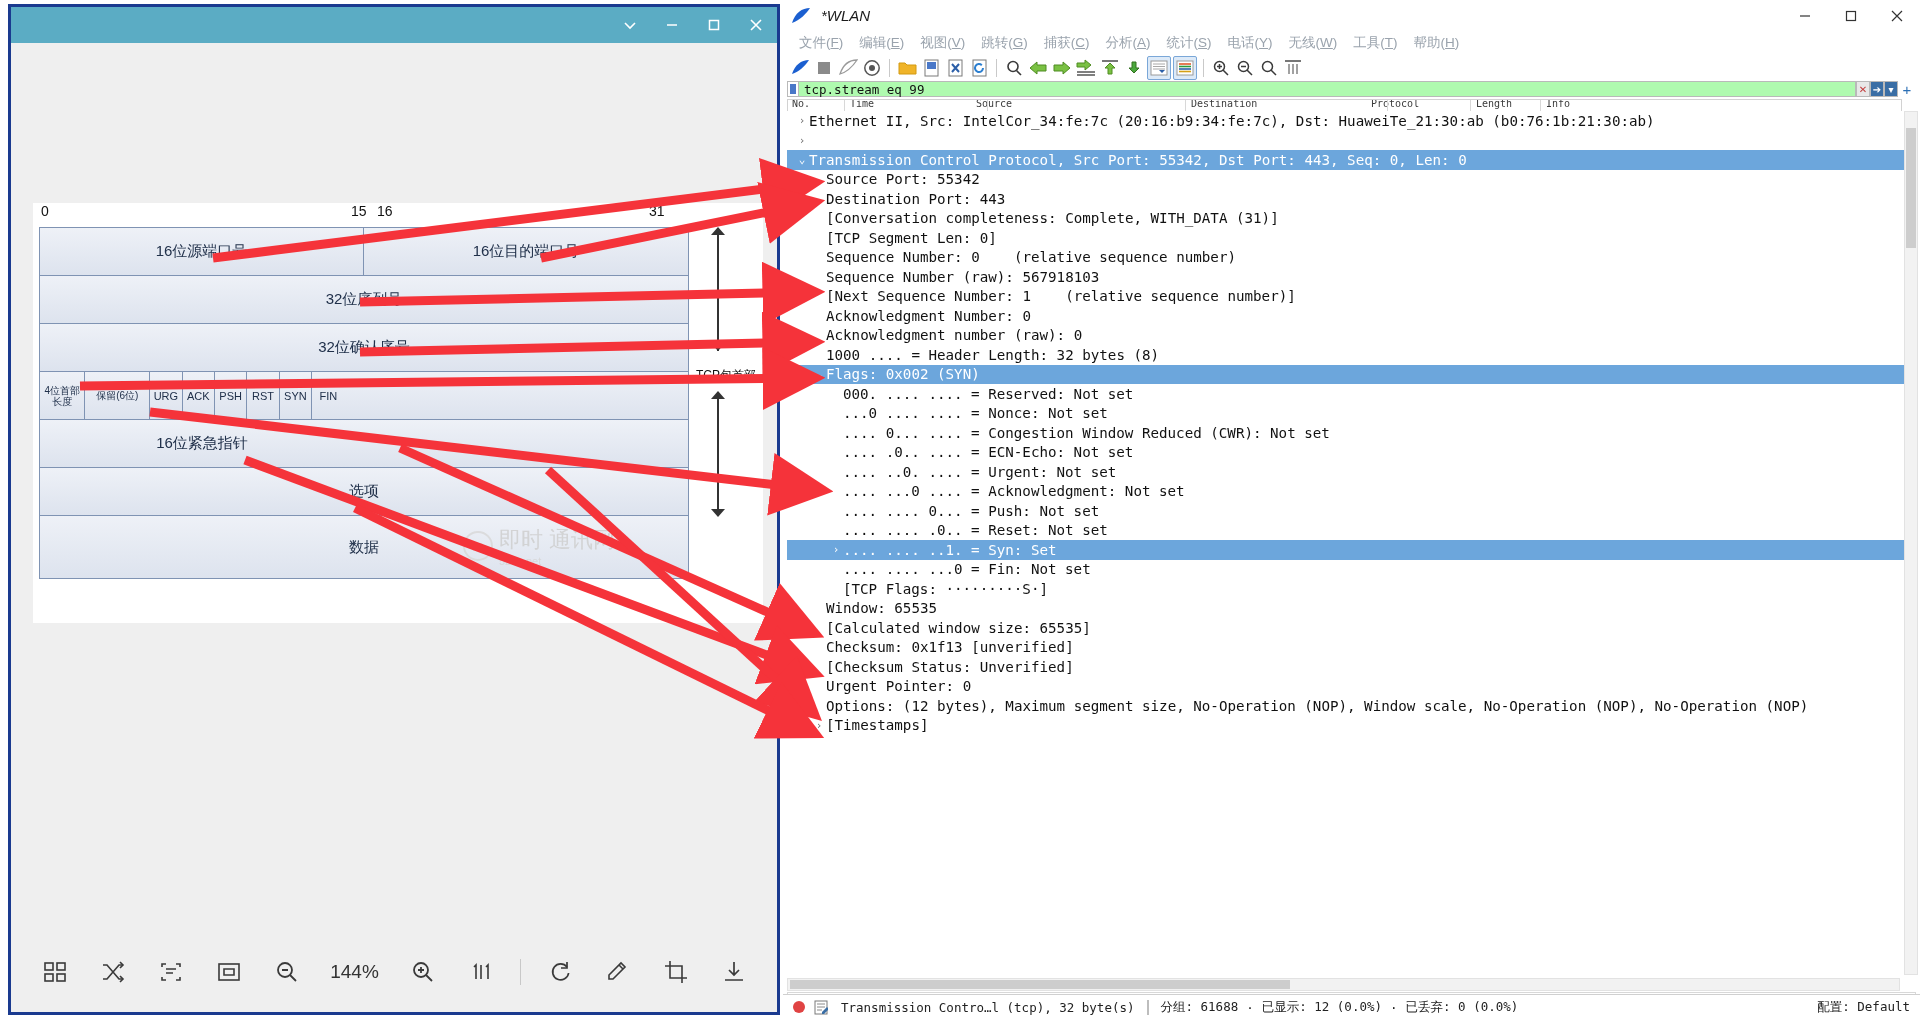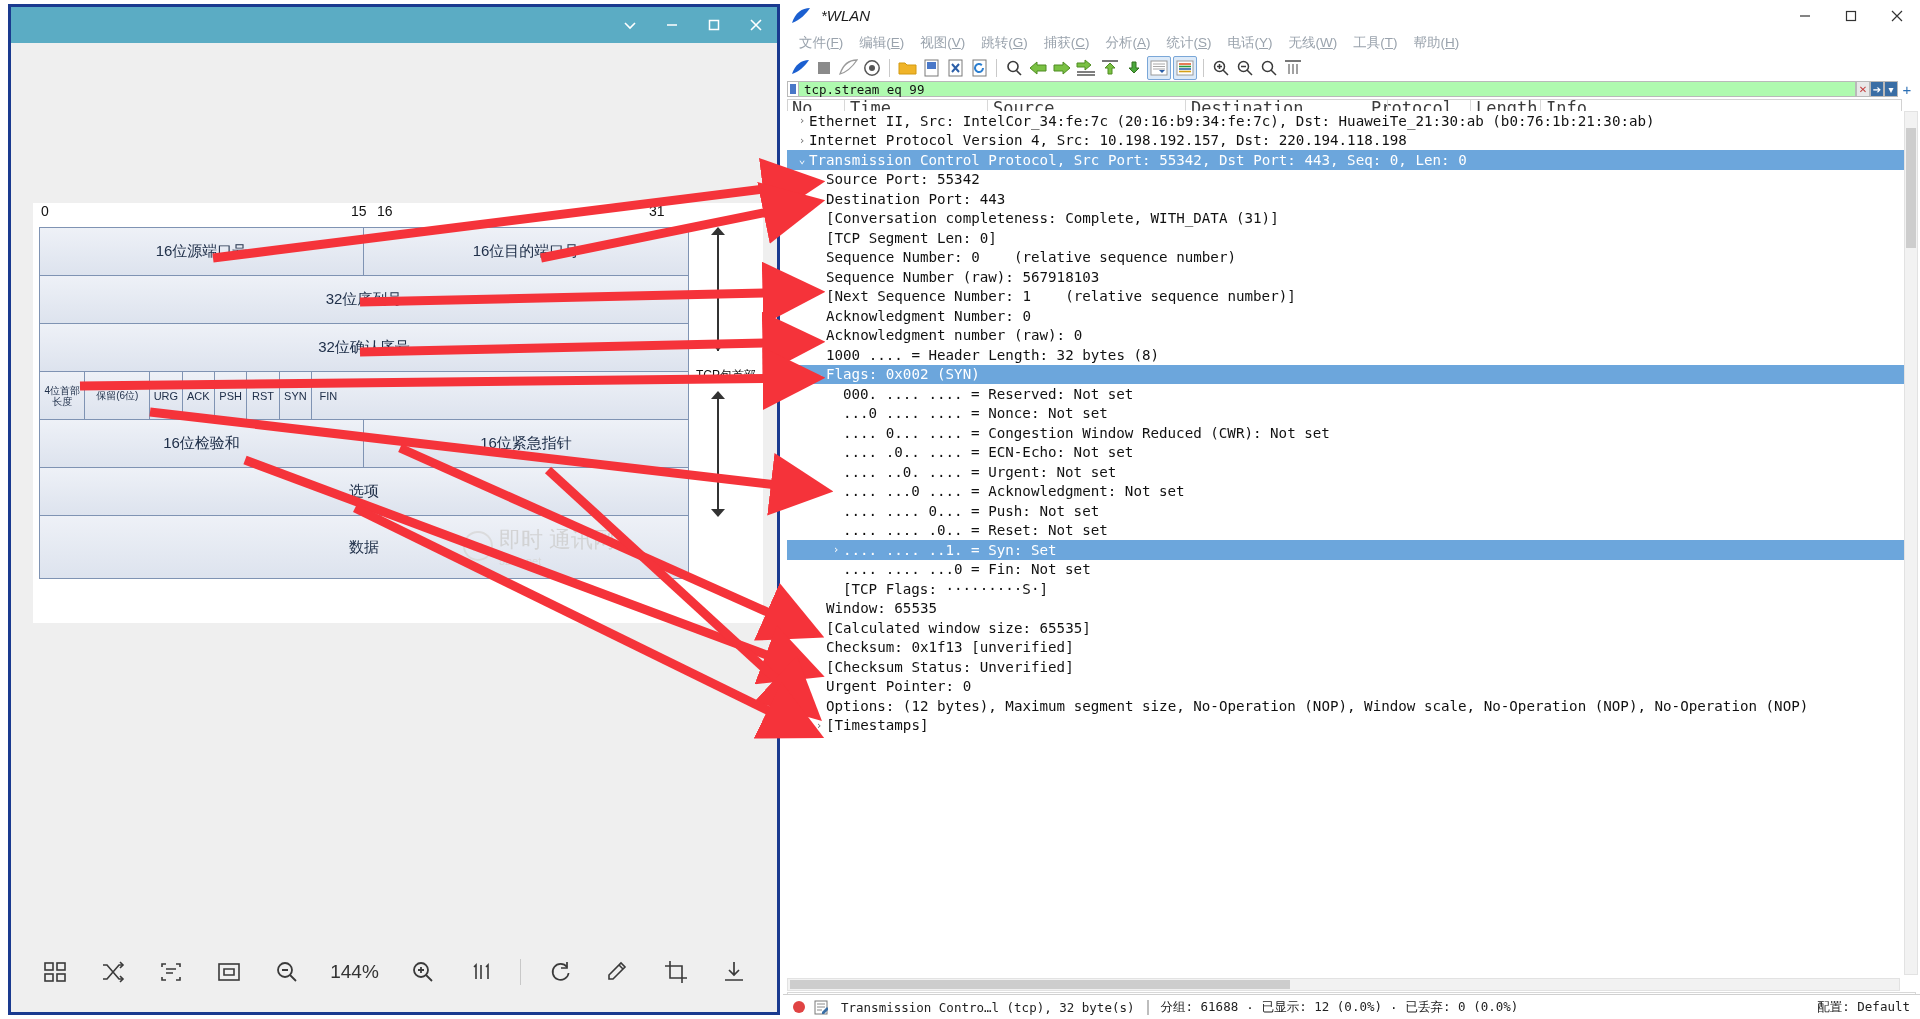--- a/index.html
+++ b/index.html
@@ -157,21 +157,21 @@
   #filter-apply{background:#3a6ea5;color:#fff;}
   #filter-drop{background:#3a6ea5;color:#fff;}
   #filter-plus{background:#ffffff;border:none;color:#2b6fb5;font-size:15px;width:18px;}
   
   #ws-collist{
     position:absolute;left:4px;top:99px;right:18px;height:12px;
     background:#ffffff;border:1px solid #d2d2d2;border-bottom:none;
     overflow:hidden;box-sizing:border-box;
   }
   .colhdr{
-    position:absolute;top:-2px;font-size:17px;color:#3b3b3b;
+    position:absolute;top:-2px;font-size:10px;color:#3b3b3b;
     font-family:"DejaVu Sans Mono", monospace;
   }
   .colsep{position:absolute;top:0;width:1px;height:12px;background:#d8d8d8;}
   
   #ws-detail{
     position:absolute;left:4px;top:111px;right:4px;bottom:29px;
     background:#ffffff;overflow:hidden;
   }
   .trow{
     height:19.5px;display:flex;align-items:center;
@@ -277,21 +277,20 @@
             <div class="cell small" style="width:10%">保留(6位)</div>
             <div class="cell tiny" style="width:5%">URG</div>
             <div class="cell tiny" style="width:5%">ACK</div>
             <div class="cell tiny" style="width:5%">PSH</div>
             <div class="cell tiny" style="width:5%">RST</div>
             <div class="cell tiny" style="width:5%">SYN</div>
             <div class="cell tiny" style="width:5%">FIN</div>
           </div>
 
           <div class="row">
-            <div class="cell" style="width:50%">16位检验和</div>
             <div class="cell" style="width:50%">16位紧急指针</div>
           </div>
 
           <div class="row">
             <div class="cell" style="width:100%">选项</div>
           </div>
 
           <div class="row" style="height:62px">
             <div class="cell" style="width:100%">数据</div>
           </div>
@@ -569,36 +568,36 @@
     <div id="filter-input" placeholder="应用显示过滤器 … &lt;Ctrl-/&gt;">tcp.stream eq 99</div>
     <div class="fbtn" id="filter-clear">✕</div>
     <div class="fbtn" id="filter-apply">➔</div>
     <div class="fbtn" id="filter-drop">▾</div>
     <div class="fbtn" id="filter-plus">+</div>
   </div>
 
   <div id="ws-collist">
     <div class="colhdr" style="left:4px">No.</div>
     <div class="colhdr" style="left:62px">Time</div>
-    <div class="colhdr" style="left:205px">Source</div>
+    <div class="colhdr" style="left:188px">Source</div>
     <div class="colhdr" style="left:403px">Destination</div>
     <div class="colhdr" style="left:583px">Protocol</div>
     <div class="colhdr" style="left:688px">Length</div>
     <div class="colhdr" style="left:758px">Info</div>
     <div class="colsep" style="left:56px"></div>
     <div class="colsep" style="left:199px"></div>
     <div class="colsep" style="left:397px"></div>
     <div class="colsep" style="left:599px"></div>
     <div class="colsep" style="left:682px"></div>
     <div class="colsep" style="left:752px"></div>
   </div>
 
   <div id="ws-detail">
       <div class="trow"><span class="tindent" style="width: 8px;"></span><span class="twist">›</span><span class="ttext">Ethernet II, Src: IntelCor_34:fe:7c (20:16:b9:34:fe:7c), Dst: HuaweiTe_21:30:ab (b0:76:1b:21:30:ab)</span></div>
-      <div class="trow"><span class="tindent" style="width: 8px;"></span><span class="twist">›</span><span class="ttext">Internet Protocol Version 4, Src: 10.198.192.157, Dst: 220.194.118.198</span></div>
+      <div class="trow"><span class="tindent" style="width: 8px;"></span><span class="twist">›</span></div>
       <div class="trow sel"><span class="tindent" style="width: 8px;"></span><span class="twist">⌄</span><span class="ttext">Transmission Control Protocol, Src Port: 55342, Dst Port: 443, Seq: 0, Len: 0</span></div>
       <div class="trow"><span class="tindent" style="width: 25px;"></span><span class="twist"></span><span class="ttext">Source Port: 55342</span></div>
       <div class="trow"><span class="tindent" style="width: 25px;"></span><span class="twist"></span><span class="ttext">Destination Port: 443</span></div>
       <div class="trow"><span class="tindent" style="width: 25px;"></span><span class="twist"></span><span class="ttext">[Conversation completeness: Complete, WITH_DATA (31)]</span></div>
       <div class="trow"><span class="tindent" style="width: 25px;"></span><span class="twist"></span><span class="ttext">[TCP Segment Len: 0]</span></div>
       <div class="trow"><span class="tindent" style="width: 25px;"></span><span class="twist"></span><span class="ttext">Sequence Number: 0    (relative sequence number)</span></div>
       <div class="trow"><span class="tindent" style="width: 25px;"></span><span class="twist"></span><span class="ttext">Sequence Number (raw): 567918103</span></div>
       <div class="trow"><span class="tindent" style="width: 25px;"></span><span class="twist"></span><span class="ttext">[Next Sequence Number: 1    (relative sequence number)]</span></div>
       <div class="trow"><span class="tindent" style="width: 25px;"></span><span class="twist"></span><span class="ttext">Acknowledgment Number: 0</span></div>
       <div class="trow"><span class="tindent" style="width: 25px;"></span><span class="twist"></span><span class="ttext">Acknowledgment number (raw): 0</span></div>

